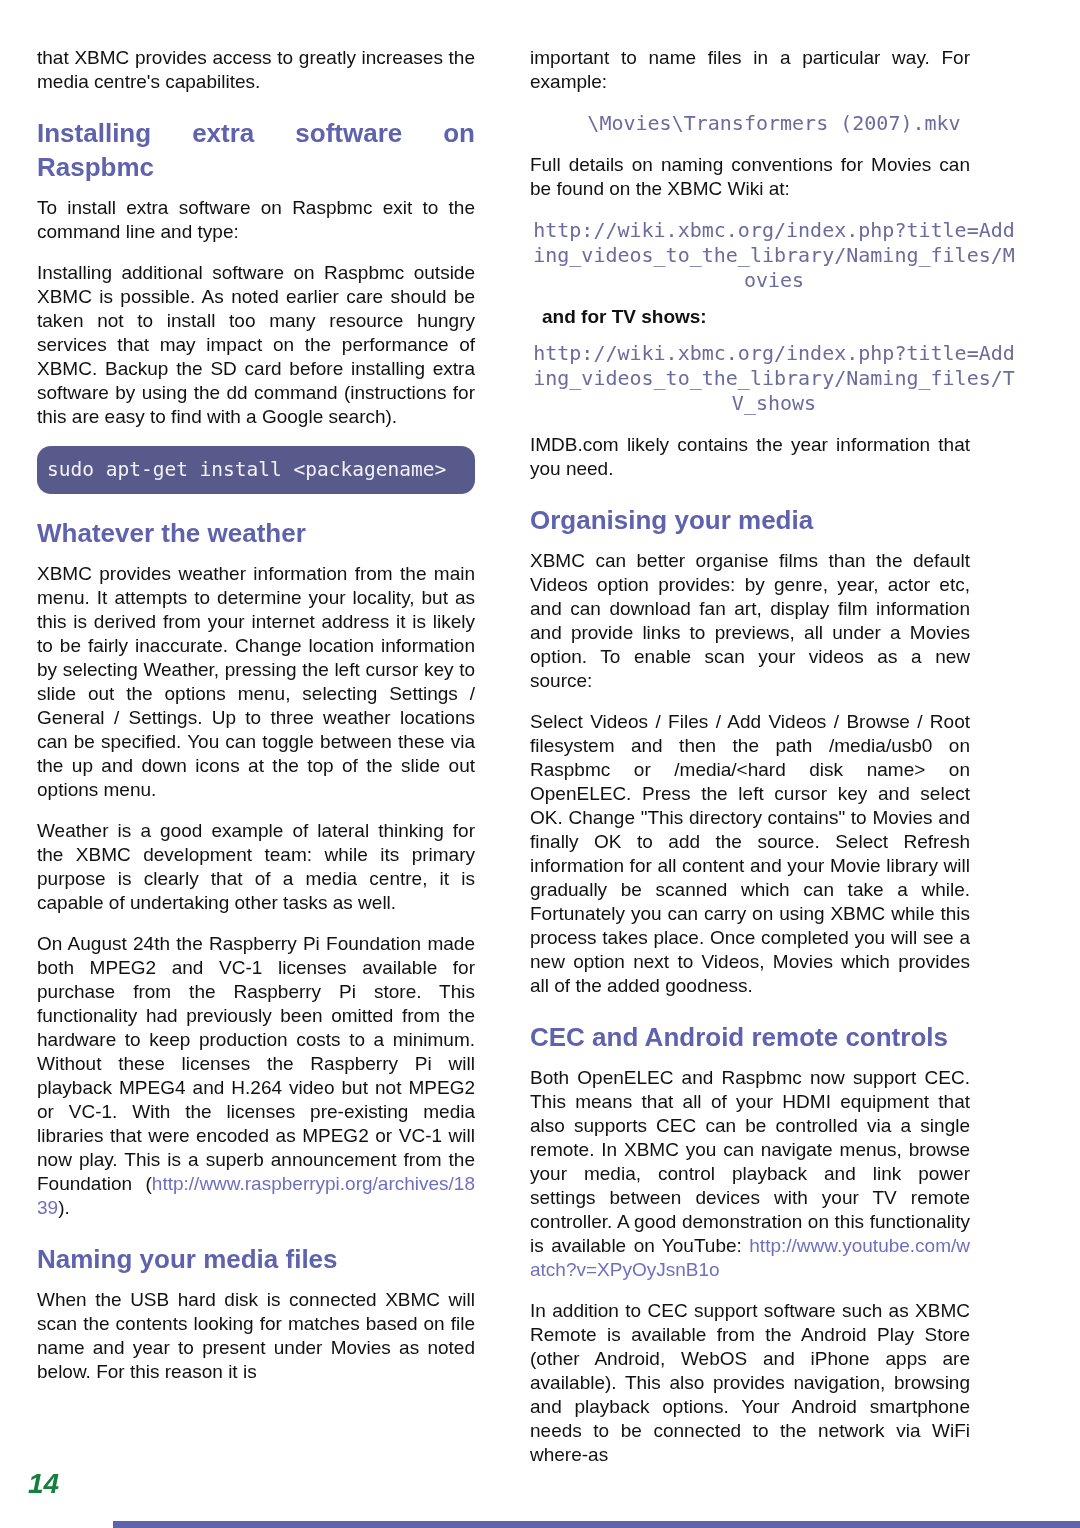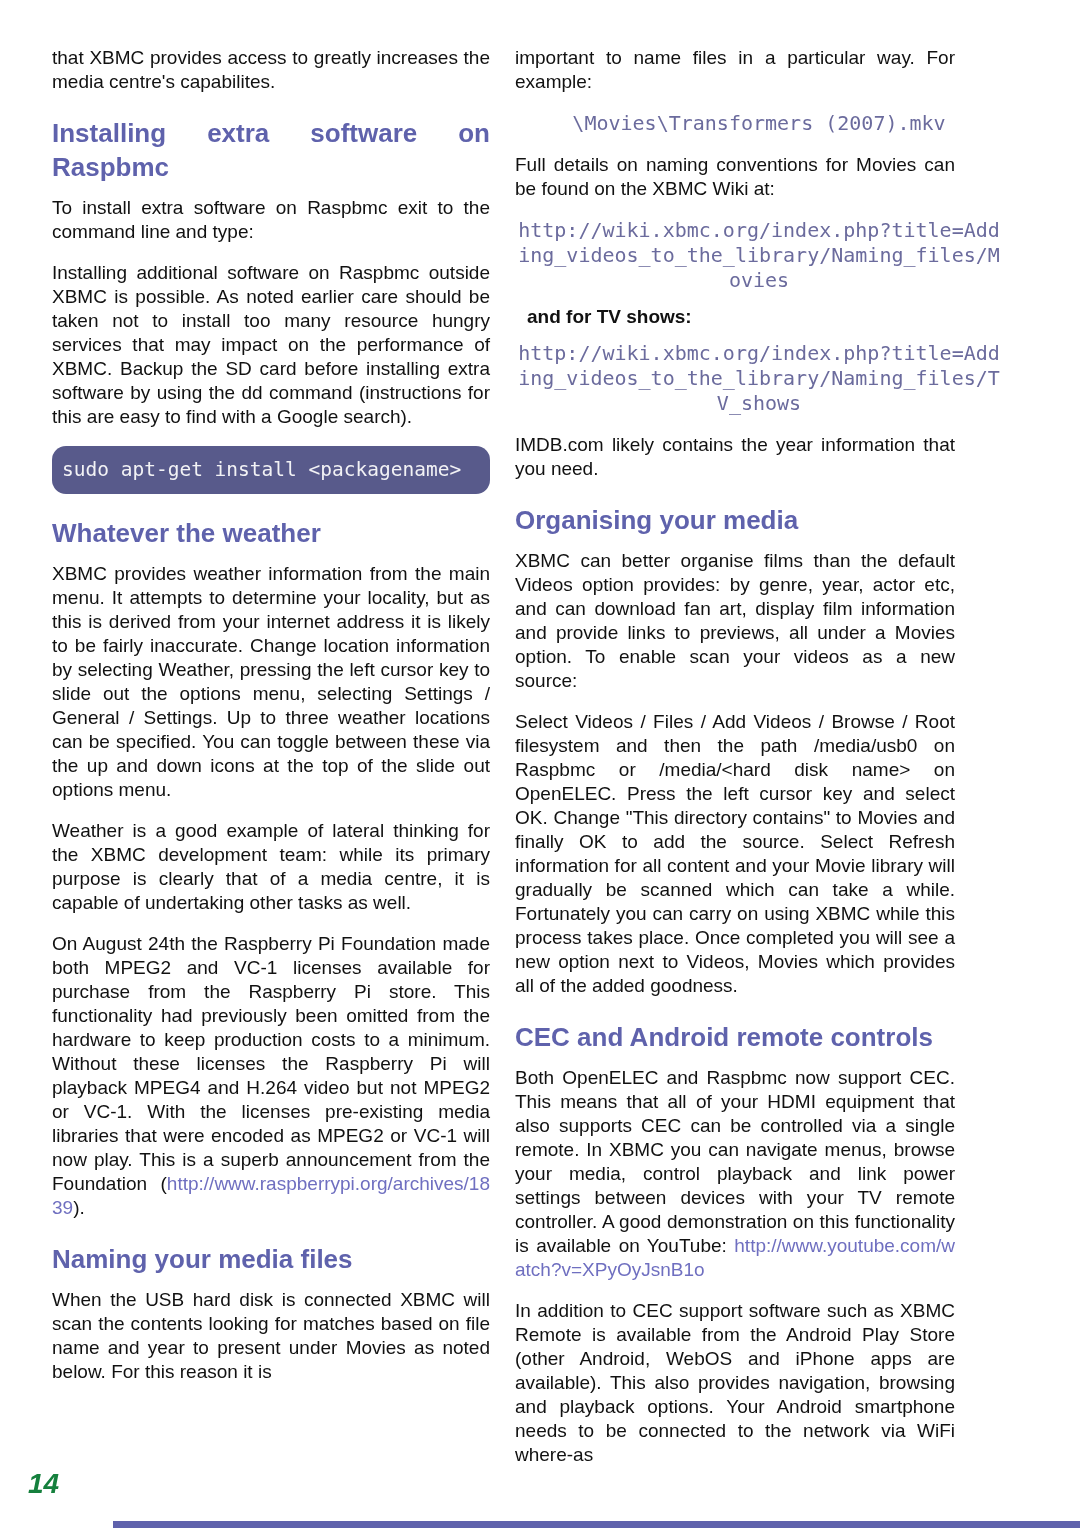--- a/index.html
+++ b/index.html
@@ -14,22 +14,22 @@
   .page{
     position:relative;
     width:1080px;height:1528px;
     margin:0 auto;
     background:#ffffff;
     font-family:"Liberation Sans", sans-serif;
     color:var(--body-text);
     overflow:hidden;
   }
   .col{position:absolute;top:46px;}
-  .col-left{left:52px;width:438px;}
-  .col-right{left:515px;width:492px;}
+  .col-left{left:37px;width:438px;}
+  .col-right{left:530px;width:492px;}
   .col-right p, .col-right h2{width:440px;}
   p.body{
     font-size:19px;line-height:24px;
     text-align:justify;
     margin:0 0 17px 0;
   }
   h2.heading{
     color:var(--accent);
     font-size:26px;line-height:34px;
     font-weight:bold;

